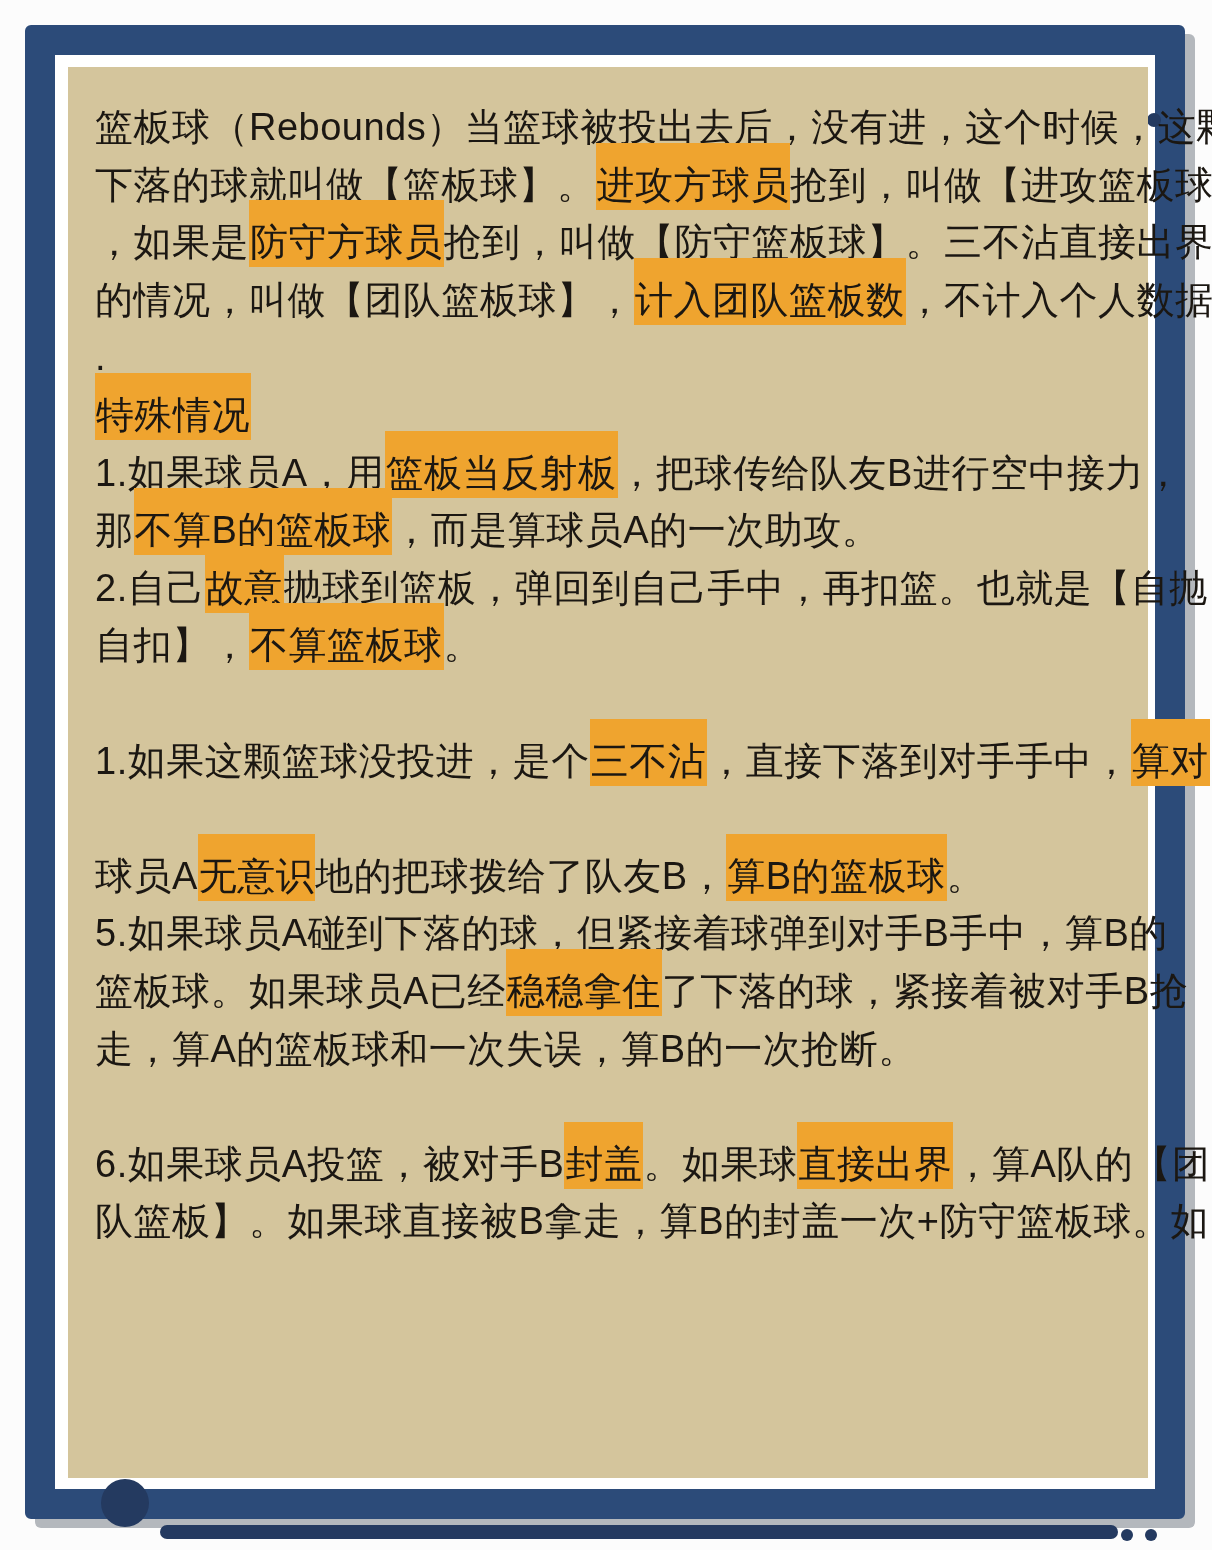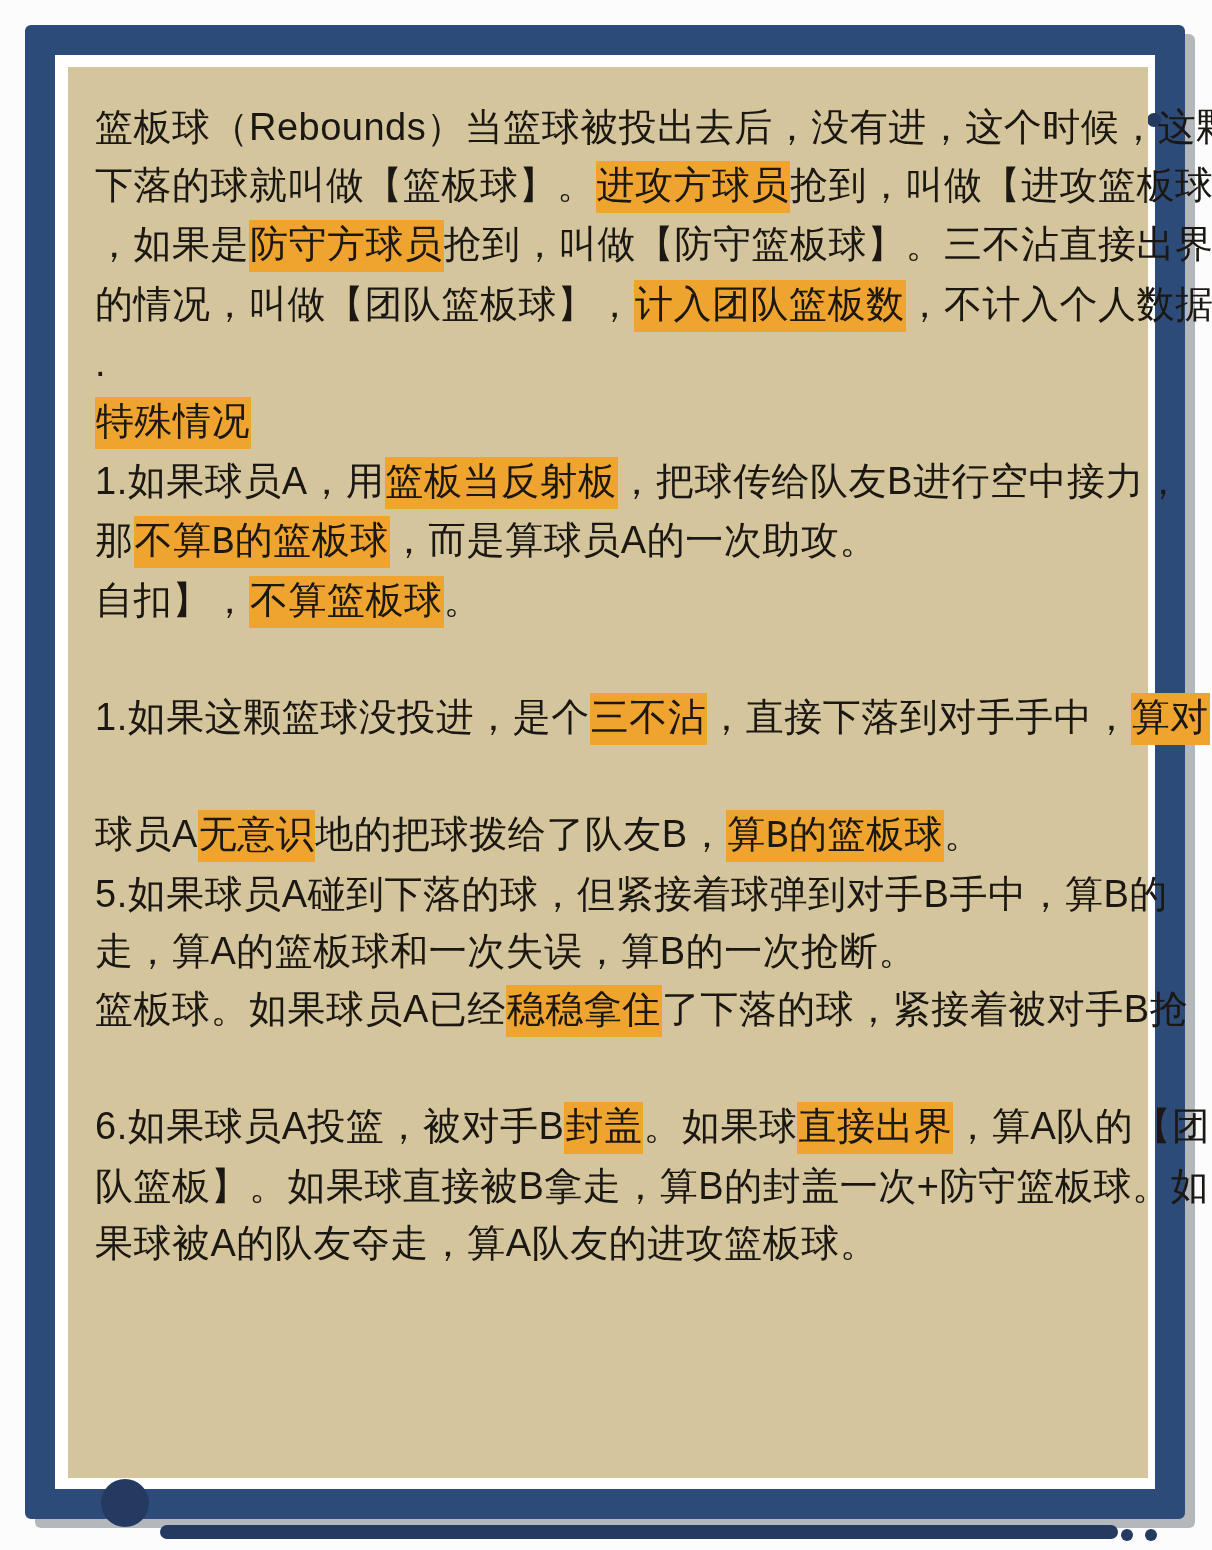--- a/index.html
+++ b/index.html
@@ -53,22 +53,21 @@
   .doc-text{
     font-size:38px;
     line-height:57.6px;
     font-weight:500;
     letter-spacing:0.5px;
   }
   .line{ min-height:57.6px; white-space:nowrap; }
   mark{
     background: var(--hl);
     color: inherit;
-    padding: 5px 1px 4px 1px;
-    font-family: Liberation Mono, monospace;
+    padding: 21px 1px 4px 1px;
   }
 </style>
 </head>
 <body>
 
 <div class="frame">
   <div class="decor bar" id="decor-top-bar"></div>
   <div class="decor bar" id="decor-bottom-bar"></div>
   <div class="decor dot" id="dot-tl-1"></div>
   <div class="decor dot" id="dot-tl-2"></div>
@@ -85,26 +84,26 @@
 <div class="panel">
   <div class="doc-text">
       <div class="line"><span>篮板球（Rebounds）当篮球被投出去后，没有进，这个时候，这颗</span></div>
       <div class="line"><span>下落的球就叫做【篮板球】。</span><mark>进攻方球员</mark><span>抢到，叫做【进攻篮板球】</span></div>
       <div class="line"><span>，如果是</span><mark>防守方球员</mark><span>抢到，叫做【防守篮板球】。三不沾直接出界、</span></div>
       <div class="line"><span>的情况，叫做【团队篮板球】，</span><mark>计入团队篮板数</mark><span>，不计入个人数据。</span></div>
       <div class="line"><span>.</span></div>
       <div class="line"><mark>特殊情况</mark></div>
       <div class="line"><span>1.如果球员A，用</span><mark>篮板当反射板</mark><span>，把球传给队友B进行空中接力，</span></div>
       <div class="line"><span>那</span><mark>不算B的篮板球</mark><span>，而是算球员A的一次助攻。</span></div>
+      <div class="line"><span>2.自己</span><mark>故意</mark><span>抛球到篮板，弹回到自己手中，再扣篮。也就是【自抛</span></div>
       <div class="line"><span>自扣】，</span><mark>不算篮板球</mark><span>。</span></div>
       <div class="line"></div>
       <div class="line"><span>1.如果这颗篮球没投进，是个</span><mark>三不沾</mark><span>，直接下落到对手手中，</span><mark>算对</mark></div>
       <div class="line"></div>
       <div class="line"><span>球员A</span><mark>无意识</mark><span>地的把球拨给了队友B，</span><mark>算B的篮板球</mark><span>。</span></div>
       <div class="line"><span>5.如果球员A碰到下落的球，但紧接着球弹到对手B手中，算B的</span></div>
+      <div class="line"><span>篮板球。如果球员A已经</span><mark>稳稳拿住</mark><span>了下落的球，紧接着被对手B抢</span></div>
       <div class="line"><span>走，算A的篮板球和一次失误，算B的一次抢断。</span></div>
-      <div class="line"><span>篮板球。如果球员A已经</span><mark>稳稳拿住</mark><span>了下落的球，紧接着被对手B抢</span></div>
       <div class="line"></div>
       <div class="line"><span>6.如果球员A投篮，被对手B</span><mark>封盖</mark><span>。如果球</span><mark>直接出界</mark><span>，算A队的【团</span></div>
       <div class="line"><span>队篮板】。如果球直接被B拿走，算B的封盖一次+防守篮板球。如</span></div>
-      <div class="line"><span>果球被A的队友夺走，算A队友的进攻篮板球。</span></div>
     </div>
 </div>
 
 </body></html>

